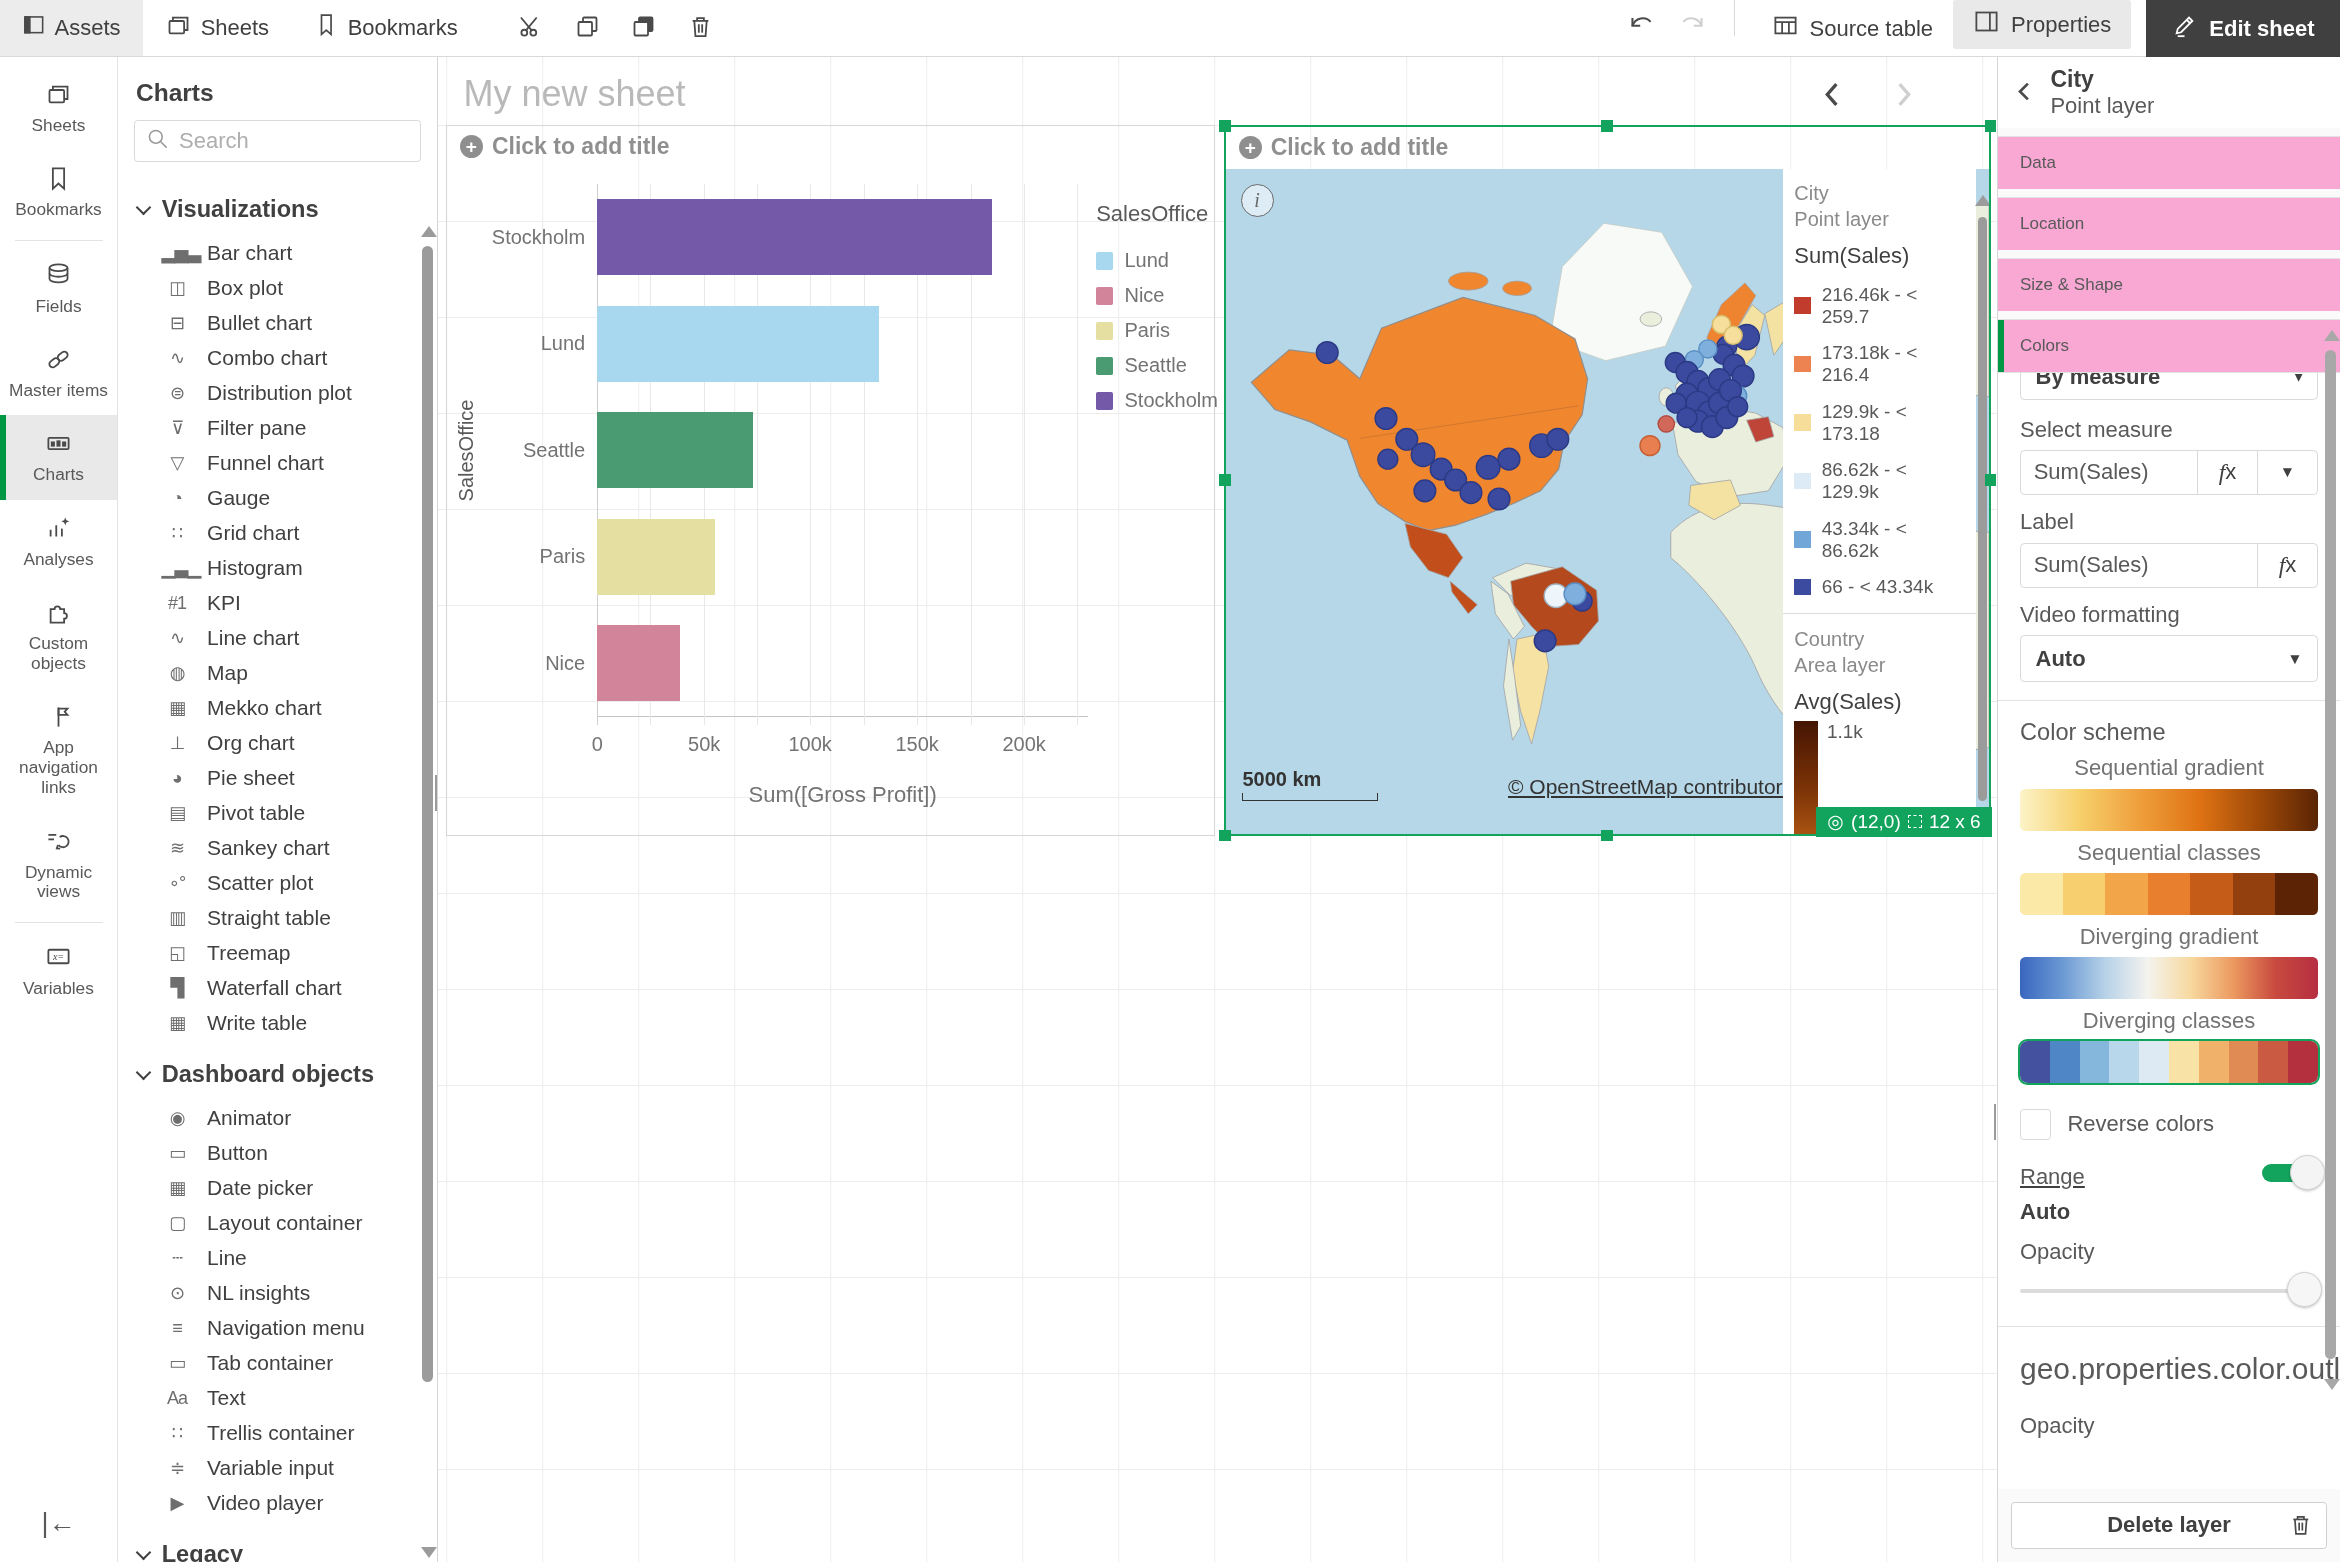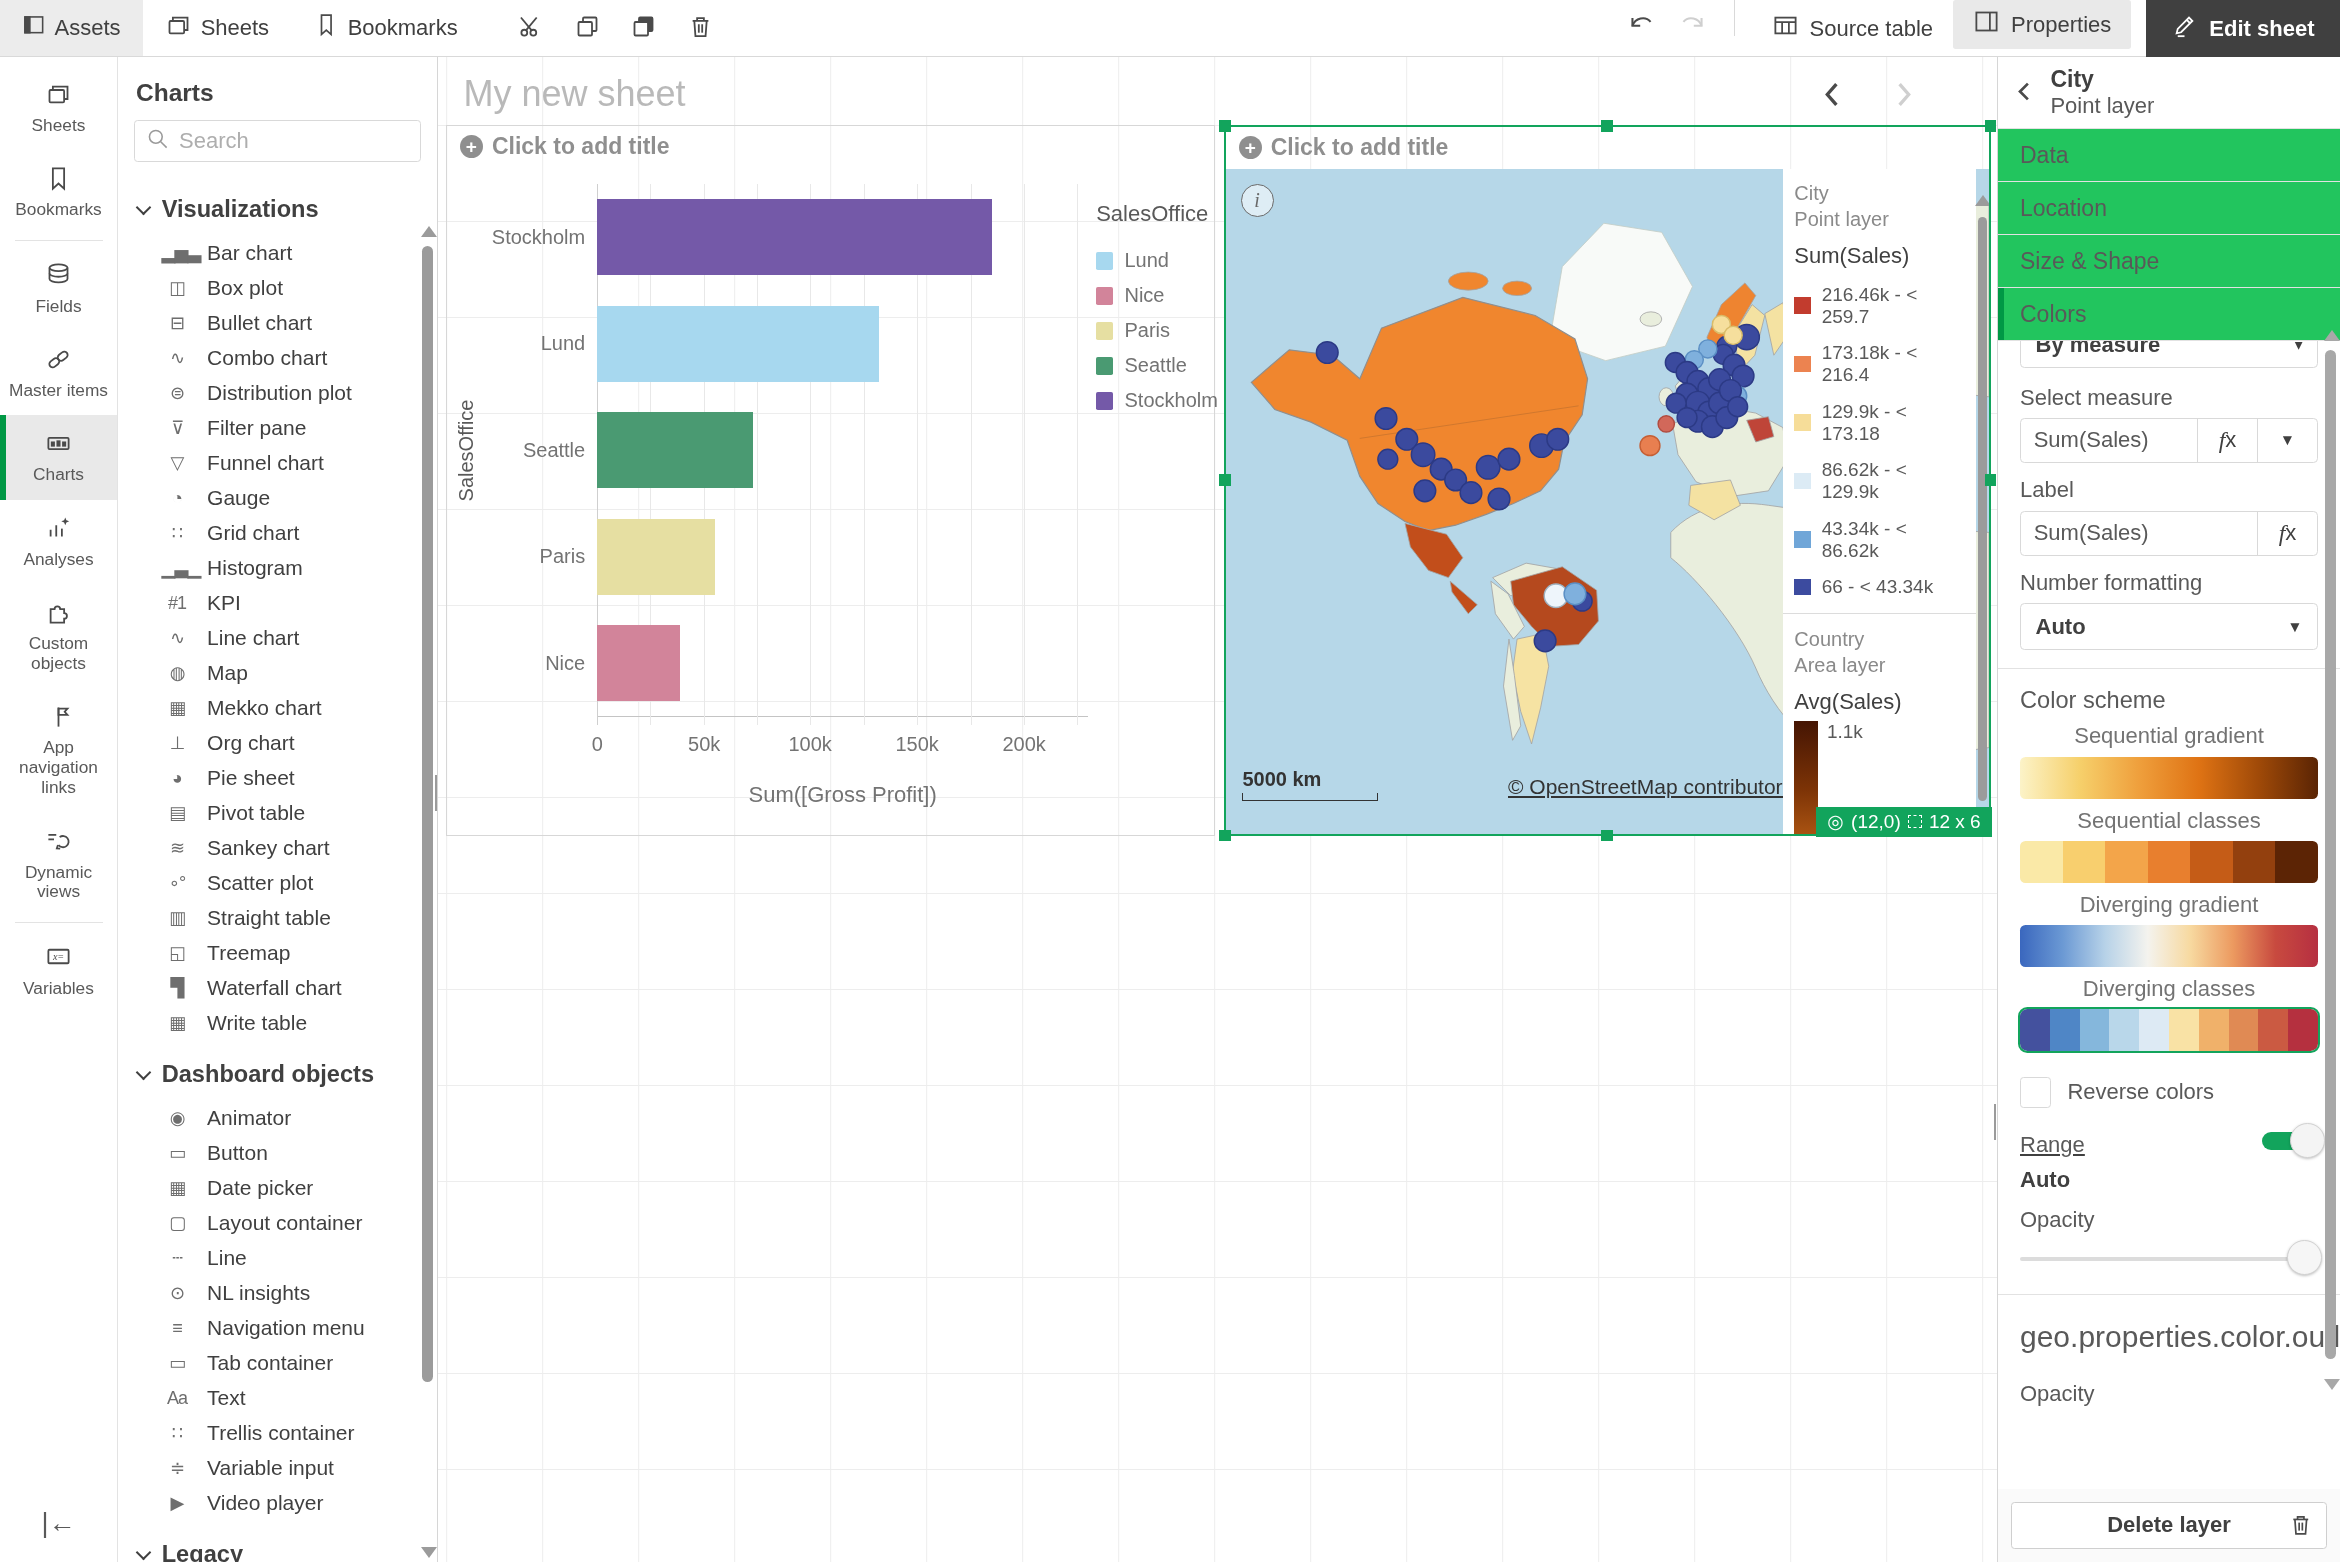--- a/index.html
+++ b/index.html
@@ -99,21 +99,21 @@
   .map-scrollbar .thumb { position:absolute; top:22px; bottom:0; left:1.8px; width:9px; background:#9b9b9b; border-radius:4.5px; }
   .handle { position:absolute; width:11.8px; height:11.8px; background:#12a45c; z-index:8; }
   .sel-badge { position:absolute; right:-2.7px; bottom:-2.7px; background:#12a45c; color:#fff; font-size:19px; display:flex; align-items:center; gap:7.3px; padding:3.6px 11px; z-index:9; }
   .sel-badge .dsq { width:13.6px; height:13.6px; border:1.4px dashed #fff; }
 
   
   .props { width:343px; flex:0 0 343px; border-left:0.9px solid #d6d6d6; position:relative; background:#fafafa; display:flex; flex-direction:column; }
   .pp-head { display:flex; align-items:center; gap:12.7px; padding:11px 12.7px; height:71px; background:#fff; }
   .pp-head .t1 { font-size:23px; font-weight:bold; color:#404040; }
   .pp-head .t2 { font-size:22px; color:#595959; }
-  .pp-row { height:53px; display:flex; align-items:center; padding-left:22px; font-size:23px; color:#595959; border-top:0.9px solid #e2e2e2; background:#22c55e; position:relative; cursor:pointer; }
+  .pp-row { height:53px; display:flex; align-items:center; padding-left:22px; font-size:17px; color:#595959; border-top:0.9px solid #e2e2e2; background:#f9a8d4; position:relative; cursor:pointer;margin-top:8px; }
   .pp-row.active::before { content:""; position:absolute; left:0; top:0; bottom:0; width:5.5px; background:#009845; }
   .pp-content { background:#fff; padding:0 22px; position:relative; flex:1; overflow:hidden; border-top:0.9px solid #e2e2e2; }
   .clip { height:29px; overflow:hidden; margin:0 0 12.7px 0; }
   .selectbox { height:47px; border:0.9px solid #d9d9d9; border-radius:4.5px; background:#fff; display:flex; align-items:center; justify-content:space-between; padding:0 14.5px; font-size:22px; }
   .clip .selectbox { margin-top:-20px; font-weight:bold; }
   .pp-label { font-size:22px; color:#595959; margin:14.5px 0 7.3px 0; }
   .inputgrp { display:flex; border:0.9px solid #d9d9d9; border-radius:4.5px; height:45px; background:#fff; overflow:hidden; }
   .inputgrp .val { flex:1; display:flex; align-items:center; padding:0 12.7px; font-size:22px; color:#595959; }
   .inputgrp .seg { width:60px; border-left:0.9px solid #d9d9d9; display:flex; align-items:center; justify-content:center; font-size:22px; color:#404040; }
   .fx { font-family:"Liberation Serif",serif; font-style:italic; font-size:23.6px; }
@@ -776,21 +776,21 @@
               <span class="caret">▼</span>
             </div>
         </div>
 
         <div class="pp-label">Label</div>
         <div class="inputgrp">
           <div class="val">Sum(Sales)</div>
           <div class="seg"><span class="fx">f</span>x</div>
         </div>
 
-        <div class="pp-label">Number formatting</div>
+        <div class="pp-label">Video formatting</div>
         <div class="selectbox">
           <span style="font-weight:bold">Auto</span>
           <span class="caret">▼</span>
         </div>
 
         <div class="pp-divider"></div>
         <div class="pp-label" style="font-size:23.6px">Color scheme</div>
         <div id="schemes">
             <div class="scheme-cap">Sequential gradient</div>
             <div class="scheme-bar" style="background: linear-gradient(90deg, rgb(252, 243, 200), rgb(246, 208, 107), rgb(239, 159, 60), rgb(223, 115, 20), rgb(160, 74, 8), rgb(90, 36, 4));"></div>

